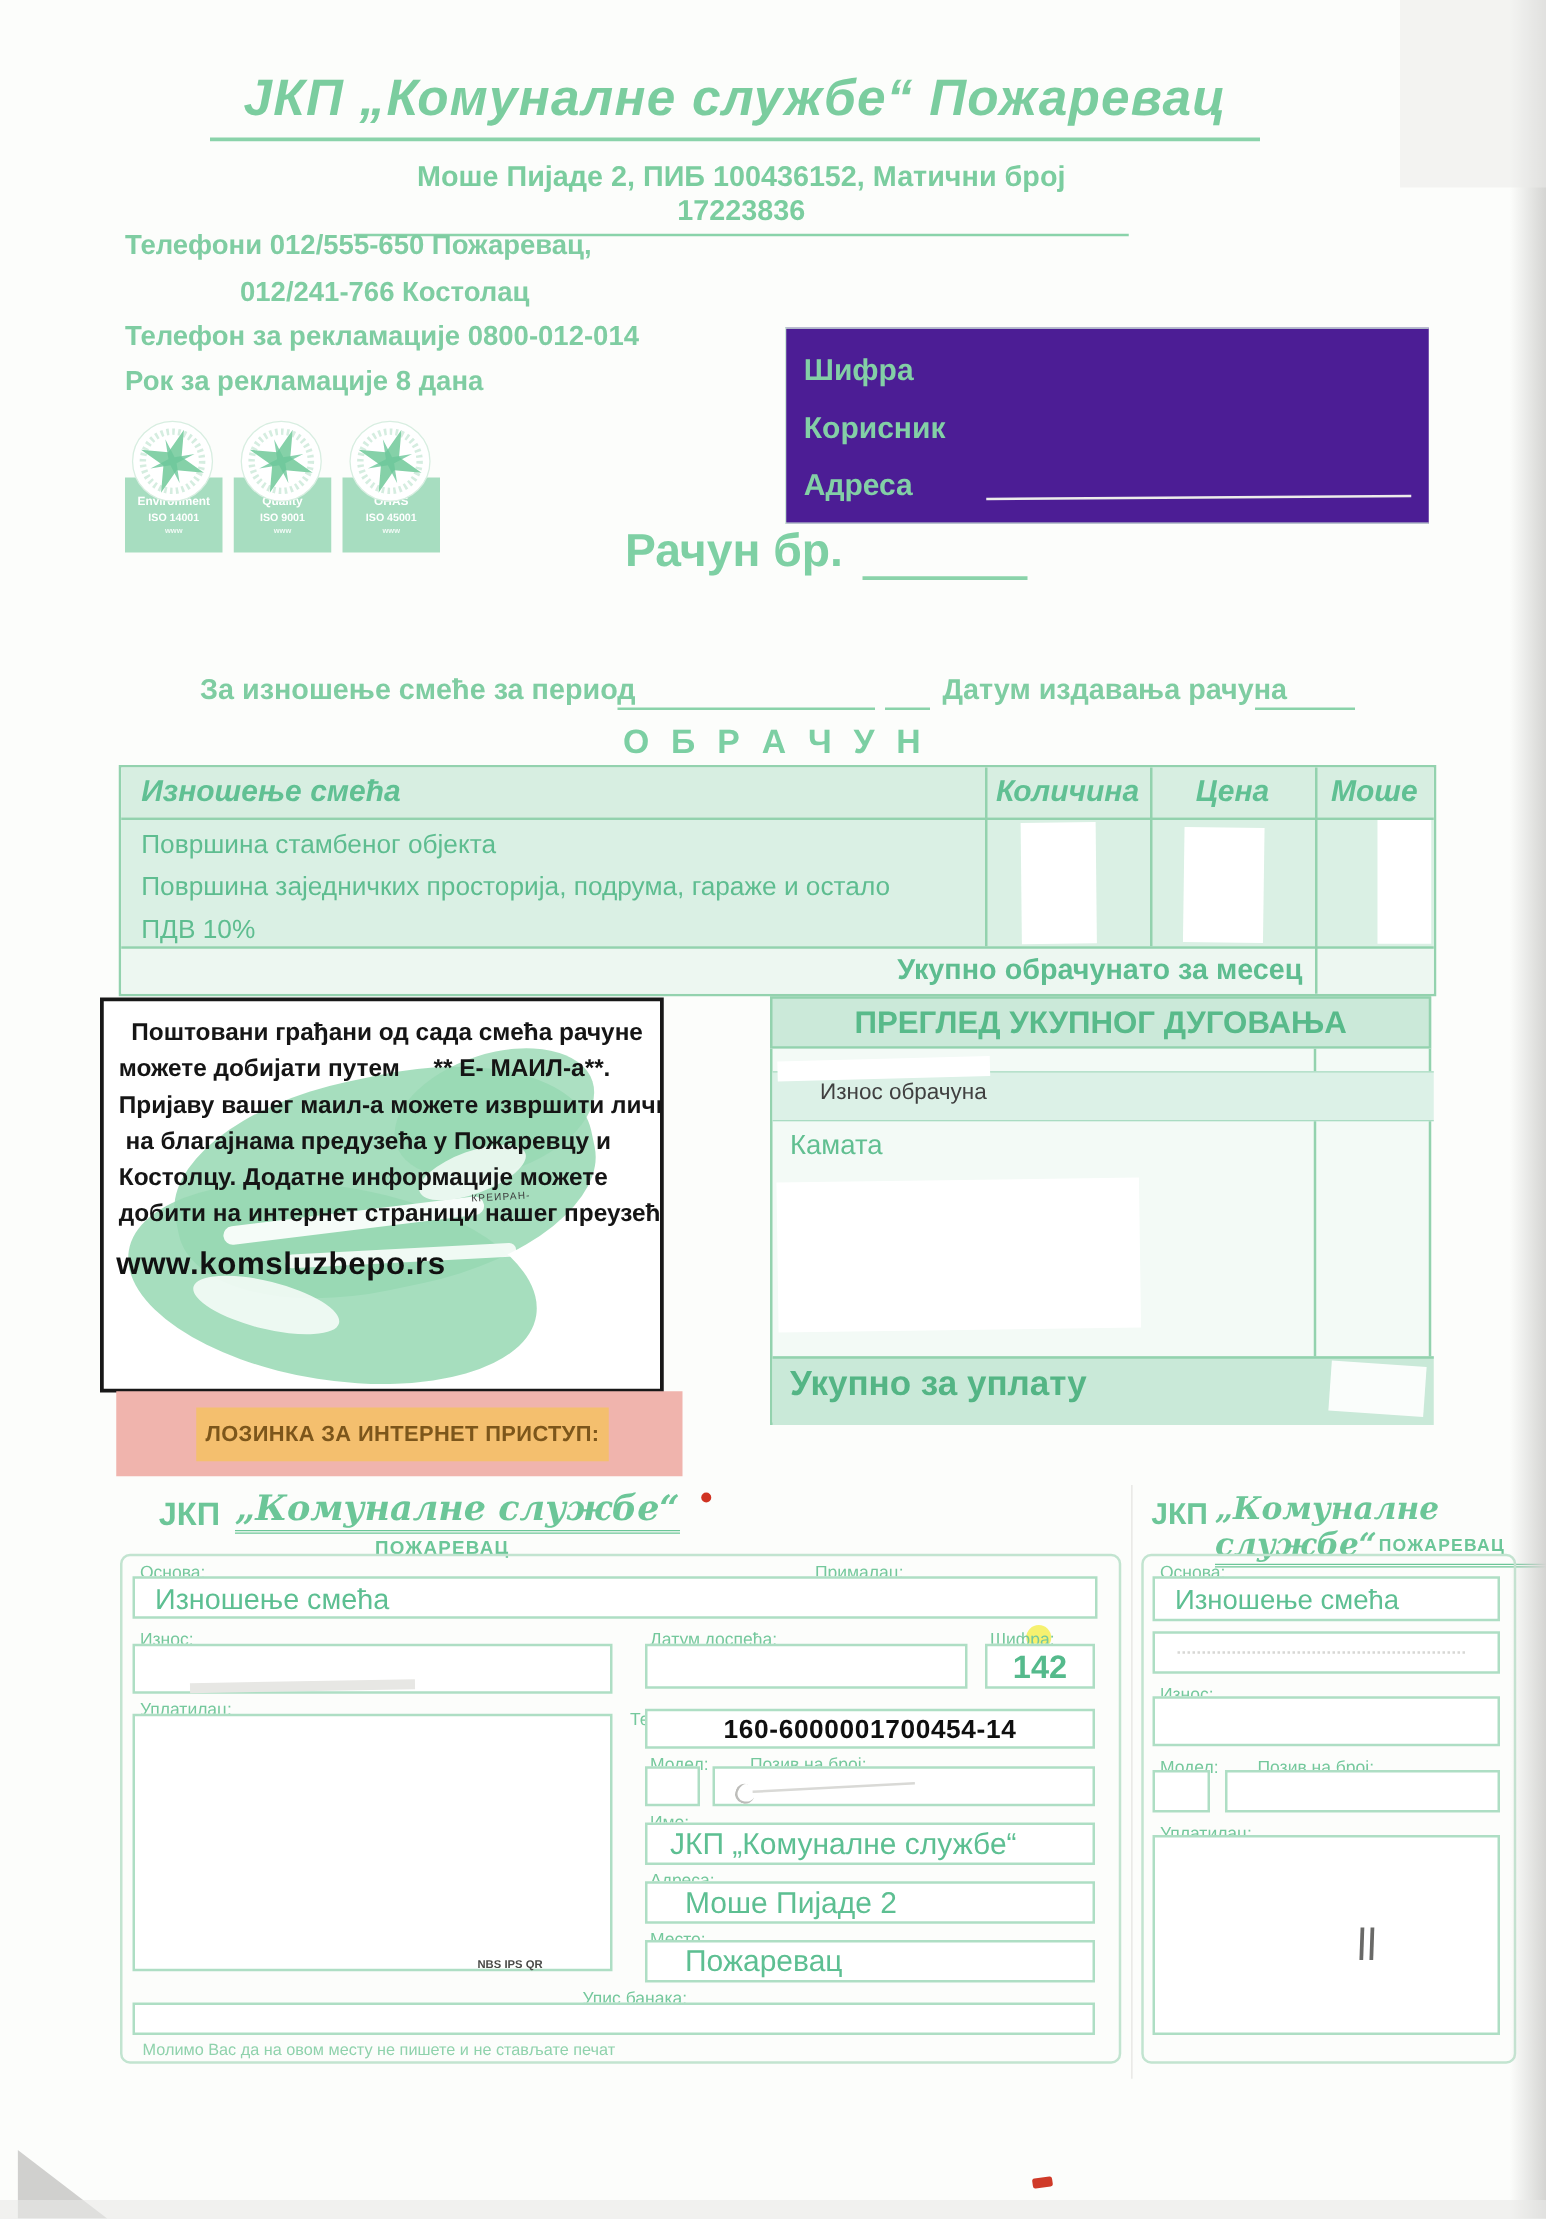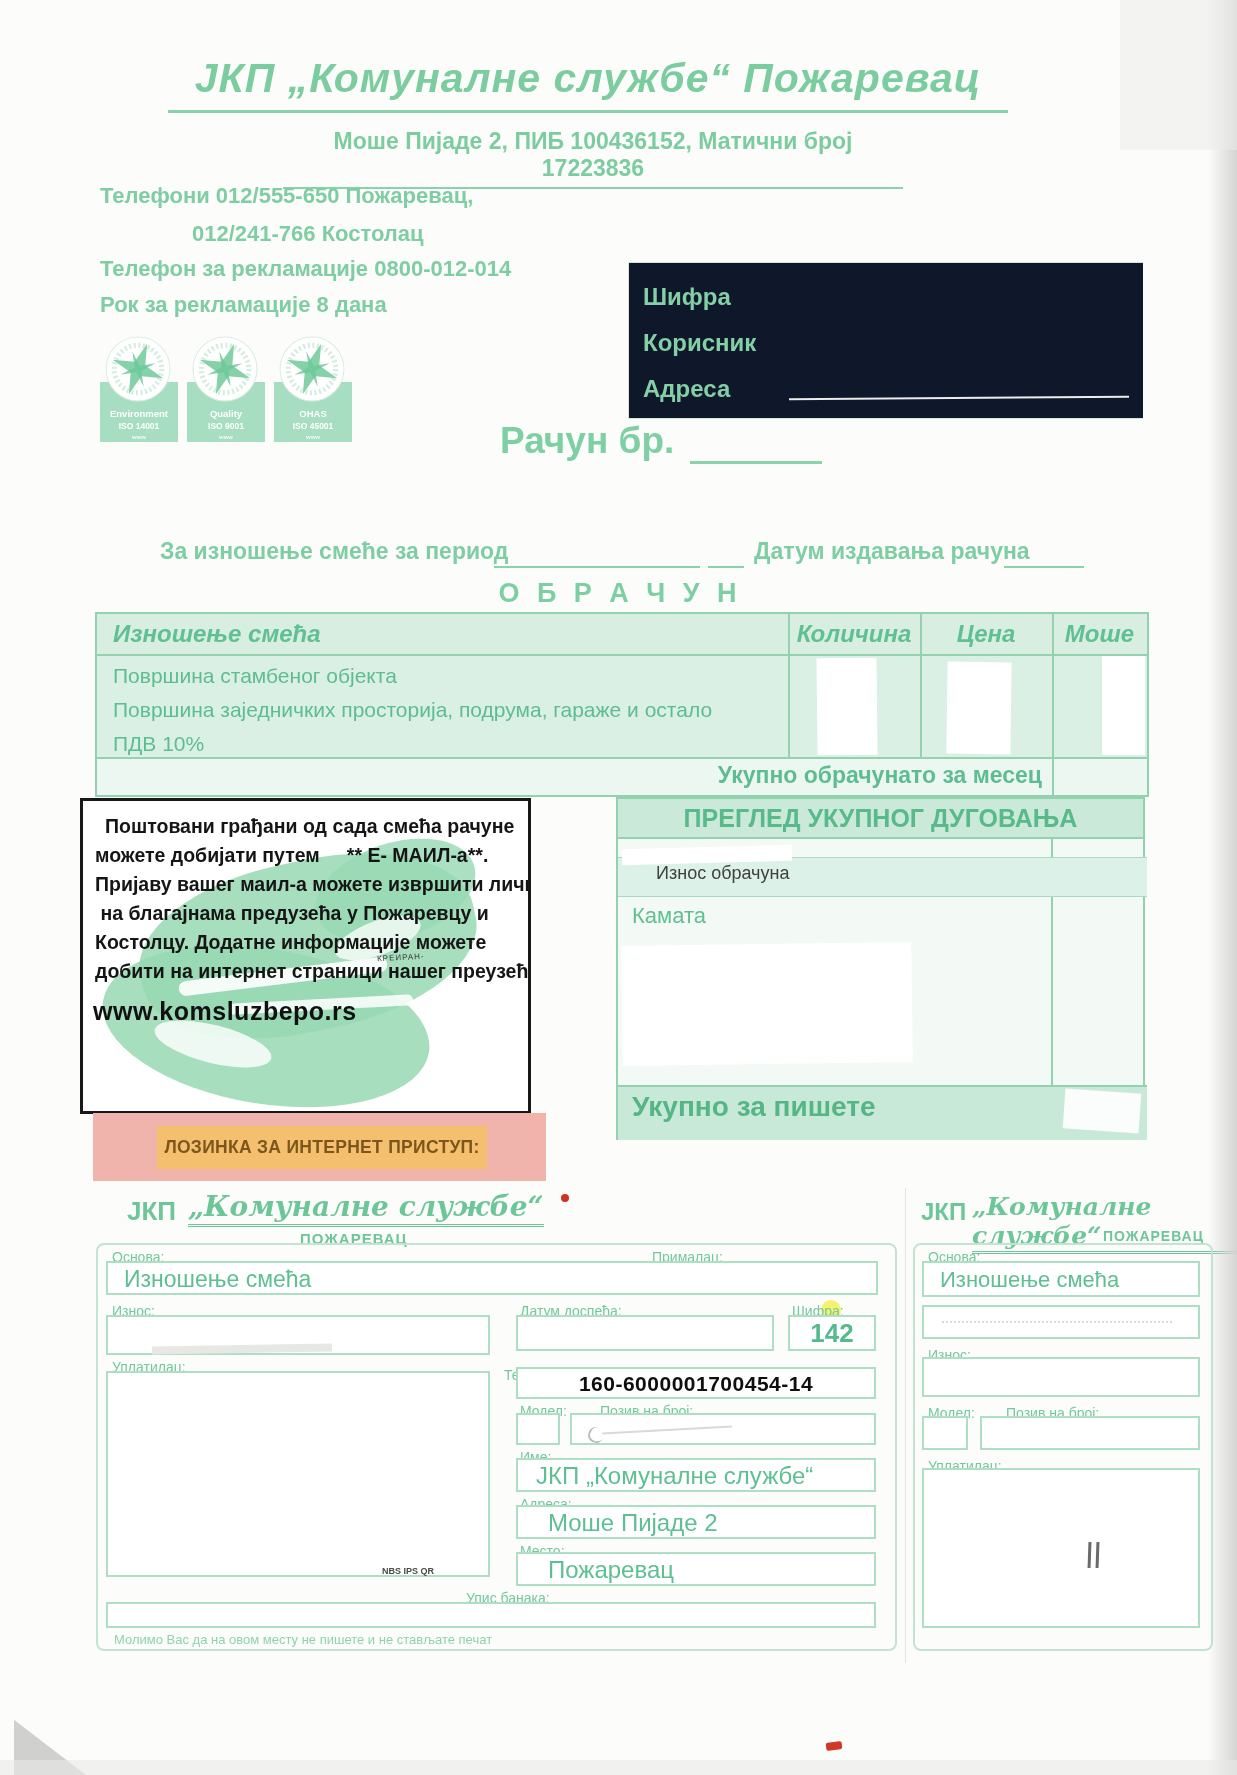--- a/index.html
+++ b/index.html
@@ -17,39 +17,39 @@
   .th{font-size:24px;font-weight:bold;font-style:italic;color:#60c093;}
   .td{font-size:21px;color:#5ebd90;}
   .lbl{font-size:14px;color:#74c89c;}
   .bx{border:2px solid #aedec4;background:#fff;box-sizing:border-box;}
   .val{color:#5dbf92;font-size:23px;}
   .nline{white-space:pre;font-size:19.5px;font-weight:bold;color:#151515;}
   .scriptname{font-family:"DejaVu Serif","Liberation Serif",serif;font-style:italic;font-weight:bold;
               color:#6cc698;border-bottom:3px double #6cc698;padding-bottom:1px;}
   .badge-rect{position:absolute;left:0;top:46px;width:78px;height:60px;background:#a7ddc0;
               text-align:center;color:#fff;font-weight:bold;padding-top:14px;box-sizing:border-box;}
-  .badge-rect .l1{font-size:9.5px;margin-top:12px;}
+  .badge-rect .l1{font-size:9.5px;}
   .badge-rect .l2{font-size:8.5px;margin-top:2px;}
   .badge-rect .l3{font-size:6px;margin-top:3px;opacity:.85;}
   .whiteout{position:absolute;background:#ffffff;}
 </style>
 </head>
 <body>
 
 <div id="page">
 
   <div class="a title" style="left:168px;top:55px;width:840px;">ЈКП „Комуналне службе“ Пожаревац</div>
   <div class="a subtitle" style="left:283px;top:128px;width:620px;">Моше Пијаде 2, ПИБ 100436152, Матични број 17223836</div>
 
   <div class="a contact" style="left:100px;top:183px;">Телефони 012/555-650 Пожаревац,</div>
   <div class="a contact" style="left:192px;top:221px;">012/241-766 Костолац</div>
   <div class="a contact" style="left:100px;top:256px;">Телефон за рекламације 0800-012-014</div>
   <div class="a contact" style="left:100px;top:292px;">Рок за рекламације 8 дана</div>
 
-  <div class="a" style="left:628px;top:262px;width:514px;height:155px;border:1px solid #cfe9d9;border-right:none;background:#0f172a;">
+  <div class="a" style="left:628px;top:262px;width:514px;height:155px;border:1px solid #cfe9d9;border-right:none;background:#4c1d95;">
     <div class="a cust-label" style="left:14px;top:20px;">Шифра</div>
     <div class="a cust-label" style="left:14px;top:66px;">Корисник</div>
     <div class="a cust-label" style="left:14px;top:112px;">Адреса</div>
     <div class="a" style="left:160px;top:134px;width:340px;height:2px;background:#ececea;transform:rotate(-0.4deg);"></div>
   </div>
 
   <div class="a" style="left:100px;top:336px;width:78px;height:108px;">
     <div class="badge-rect">
       <div class="l1">Environment</div>
       <div class="l2">ISO 14001</div>
@@ -128,21 +128,21 @@
 
   <div class="a" style="left:616px;top:797px;width:529px;height:42px;background:#cbe9d9;border:2px solid #93d2ae;box-sizing:border-box;text-align:center;line-height:38px;font-size:25px;font-weight:bold;color:#58ba8a;">ПРЕГЛЕД УКУПНОГ ДУГОВАЊА</div>
   <div class="a" style="left:616px;top:839px;width:529px;height:301px;border:2px solid #93d2ae;border-top:none;box-sizing:border-box;background:#f3faf6;">
     <div class="a tbl-line" style="left:433px;top:0;width:2px;height:299px;"></div>
     <div class="a" style="left:0;top:18px;width:529px;height:38px;background:#dcf1e7;border-top:1px solid #a9dbc2;border-bottom:1px solid #a9dbc2;"></div>
     <div class="a" style="left:14px;top:24px;font-size:18px;color:#404040;margin-left:24px;">Износ обрачуна</div>
     <div class="a" style="left:14px;top:64px;font-size:22px;color:#61bf91;">Камата</div>
     <div class="whiteout" style="left:4px;top:8px;width:170px;height:16px;transform:rotate(-1.5deg);"></div>
     <div class="whiteout" style="left:4px;top:105px;width:290px;height:120px;transform:rotate(-0.8deg);"></div>
     <div class="a" style="left:0;top:246px;width:529px;height:55px;background:#c9e9d8;border-top:2px solid #93d2ae;box-sizing:border-box;"></div>
-    <div class="a" style="left:14px;top:252px;font-size:28px;font-weight:bold;color:#54b585;">Укупно за пишете</div>
+    <div class="a" style="left:14px;top:252px;font-size:28px;font-weight:bold;color:#54b585;">Укупно за уплату</div>
     <div class="whiteout" style="left:446px;top:252px;width:76px;height:40px;opacity:.9;transform:rotate(4deg);"></div>
   </div>
 
   <div class="a" style="left:80px;top:798px;width:445px;height:310px;border:3px solid #181818;background:#ffffff;overflow:hidden;">
     <div class="a" style="left:55px;top:60px;width:340px;height:170px;background:#97d8b3;border-radius:46%;transform:rotate(-12deg);opacity:.85;"></div>
     <div class="a" style="left:18px;top:148px;width:330px;height:155px;background:#97d8b3;border-radius:50%;transform:rotate(9deg);opacity:.85;"></div>
     <div class="a" style="left:230px;top:42px;width:165px;height:95px;background:#97d8b3;border-radius:50%;transform:rotate(-18deg);opacity:.8;"></div>
     <div class="a" style="left:95px;top:168px;width:210px;height:15px;background:#ffffff;border-radius:8px;transform:rotate(-7deg);opacity:.9;"></div>
     <div class="a" style="left:145px;top:198px;width:185px;height:11px;background:#ffffff;border-radius:6px;transform:rotate(-3deg);opacity:.85;"></div>
     <div class="a" style="left:70px;top:224px;width:120px;height:38px;background:#ffffff;border-radius:50%;transform:rotate(14deg);opacity:.8;"></div>

